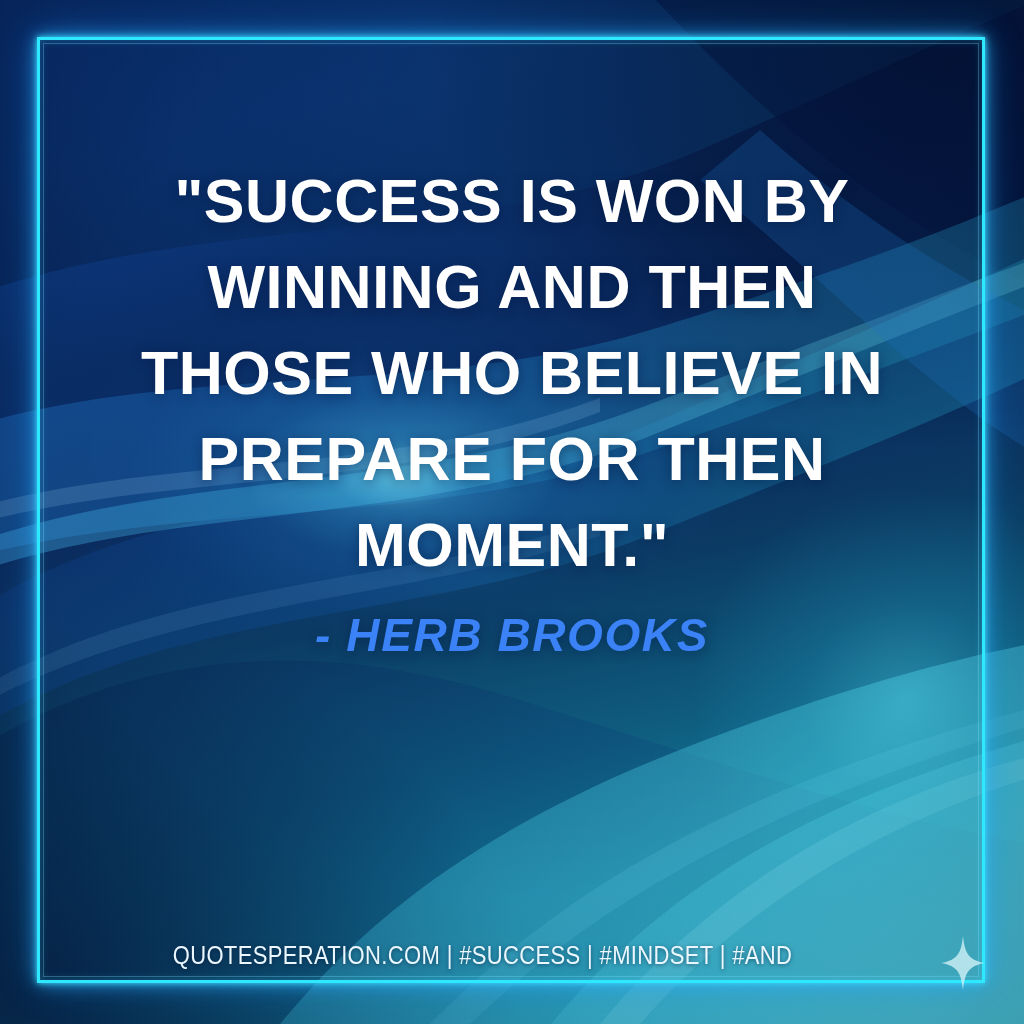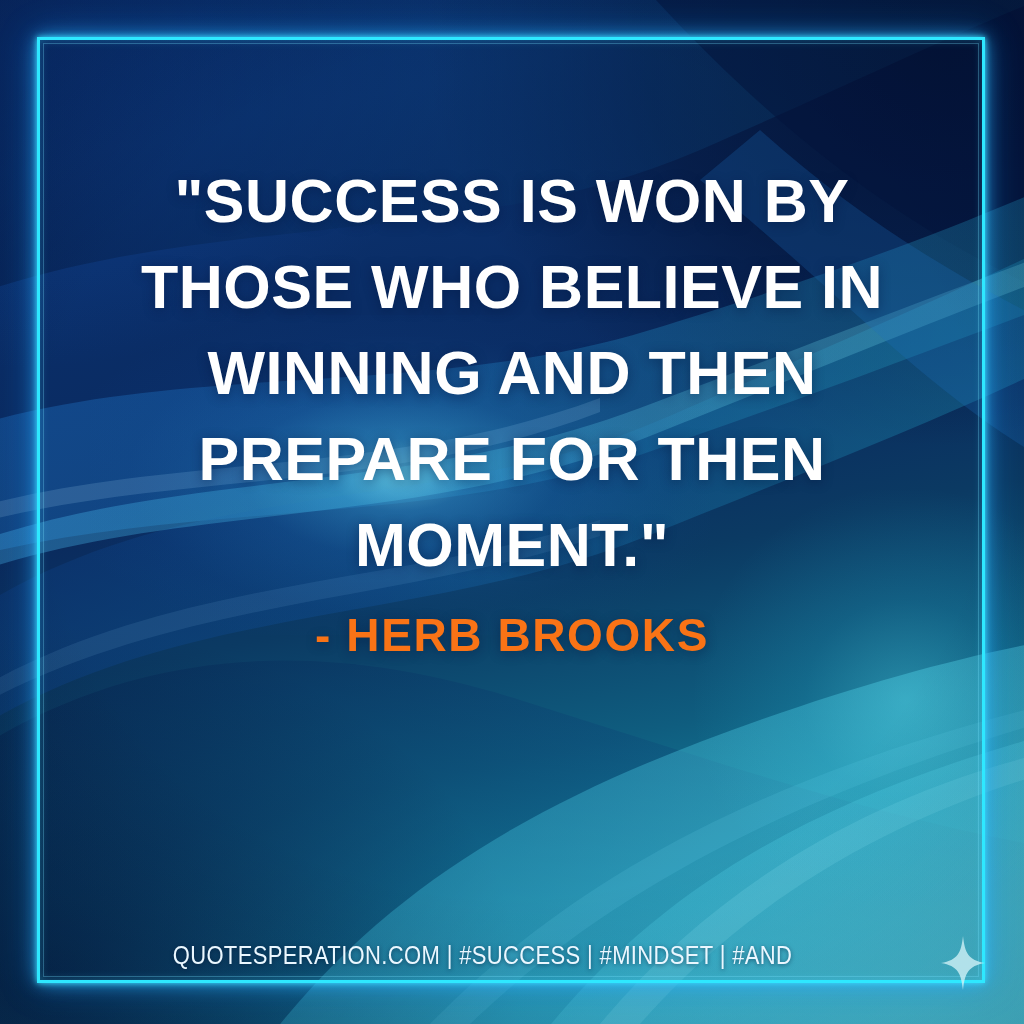--- a/index.html
+++ b/index.html
@@ -129,26 +129,27 @@
     letter-spacing: 0.5px;
     white-space: nowrap;
     text-shadow: 0 2px 12px rgba(0,20,60,0.45);
   }
   .author {
     position: absolute;
     left: 60px;
     top: 608px;
     width: 904px;
     text-align: center;
-    color: #f97316;
+    color: #3b82f6;
     font-family: "Liberation Sans", sans-serif;
     font-weight: bold;
     font-size: 46px;
     letter-spacing: 1.6px;
     text-shadow: 0 2px 12px rgba(0,20,60,0.45);
+    font-style: italic;
   }
 
   
   .footer {
     position: absolute;
     left: 60px;
     top: 941px;
     width: 845px;
     text-align: center;
     color: #eaf7ff;
@@ -238,22 +239,22 @@
   <div class="glow-spot-2"></div>
   <div class="vignette"></div>
 
   <div class="frame"></div>
   <div class="frame-inner"></div>
 
   <div class="content">
 
     <div class="quote-block">
       <div class="quote-line">"SUCCESS IS WON BY</div>
+      <div class="quote-line">WINNING AND THEN</div>
       <div class="quote-line">THOSE WHO BELIEVE IN</div>
-      <div class="quote-line">WINNING AND THEN</div>
       <div class="quote-line">PREPARE FOR THEN</div>
       <div class="quote-line">MOMENT."</div>
     </div>
 
     <div class="author">- HERB BROOKS</div>
 
     <div class="footer">QUOTESPERATION.COM | #SUCCESS | #MINDSET | #AND</div>
 
     <svg class="sparkle" viewBox="0 0 44 54">
       <path d="M22 0 C24 17, 27 24, 44 27 C27 30, 24 37, 22 54 C20 37, 17 30, 0 27 C17 24, 20 17, 22 0 Z" fill="#d2f2f7" fill-opacity="0.78"></path>

